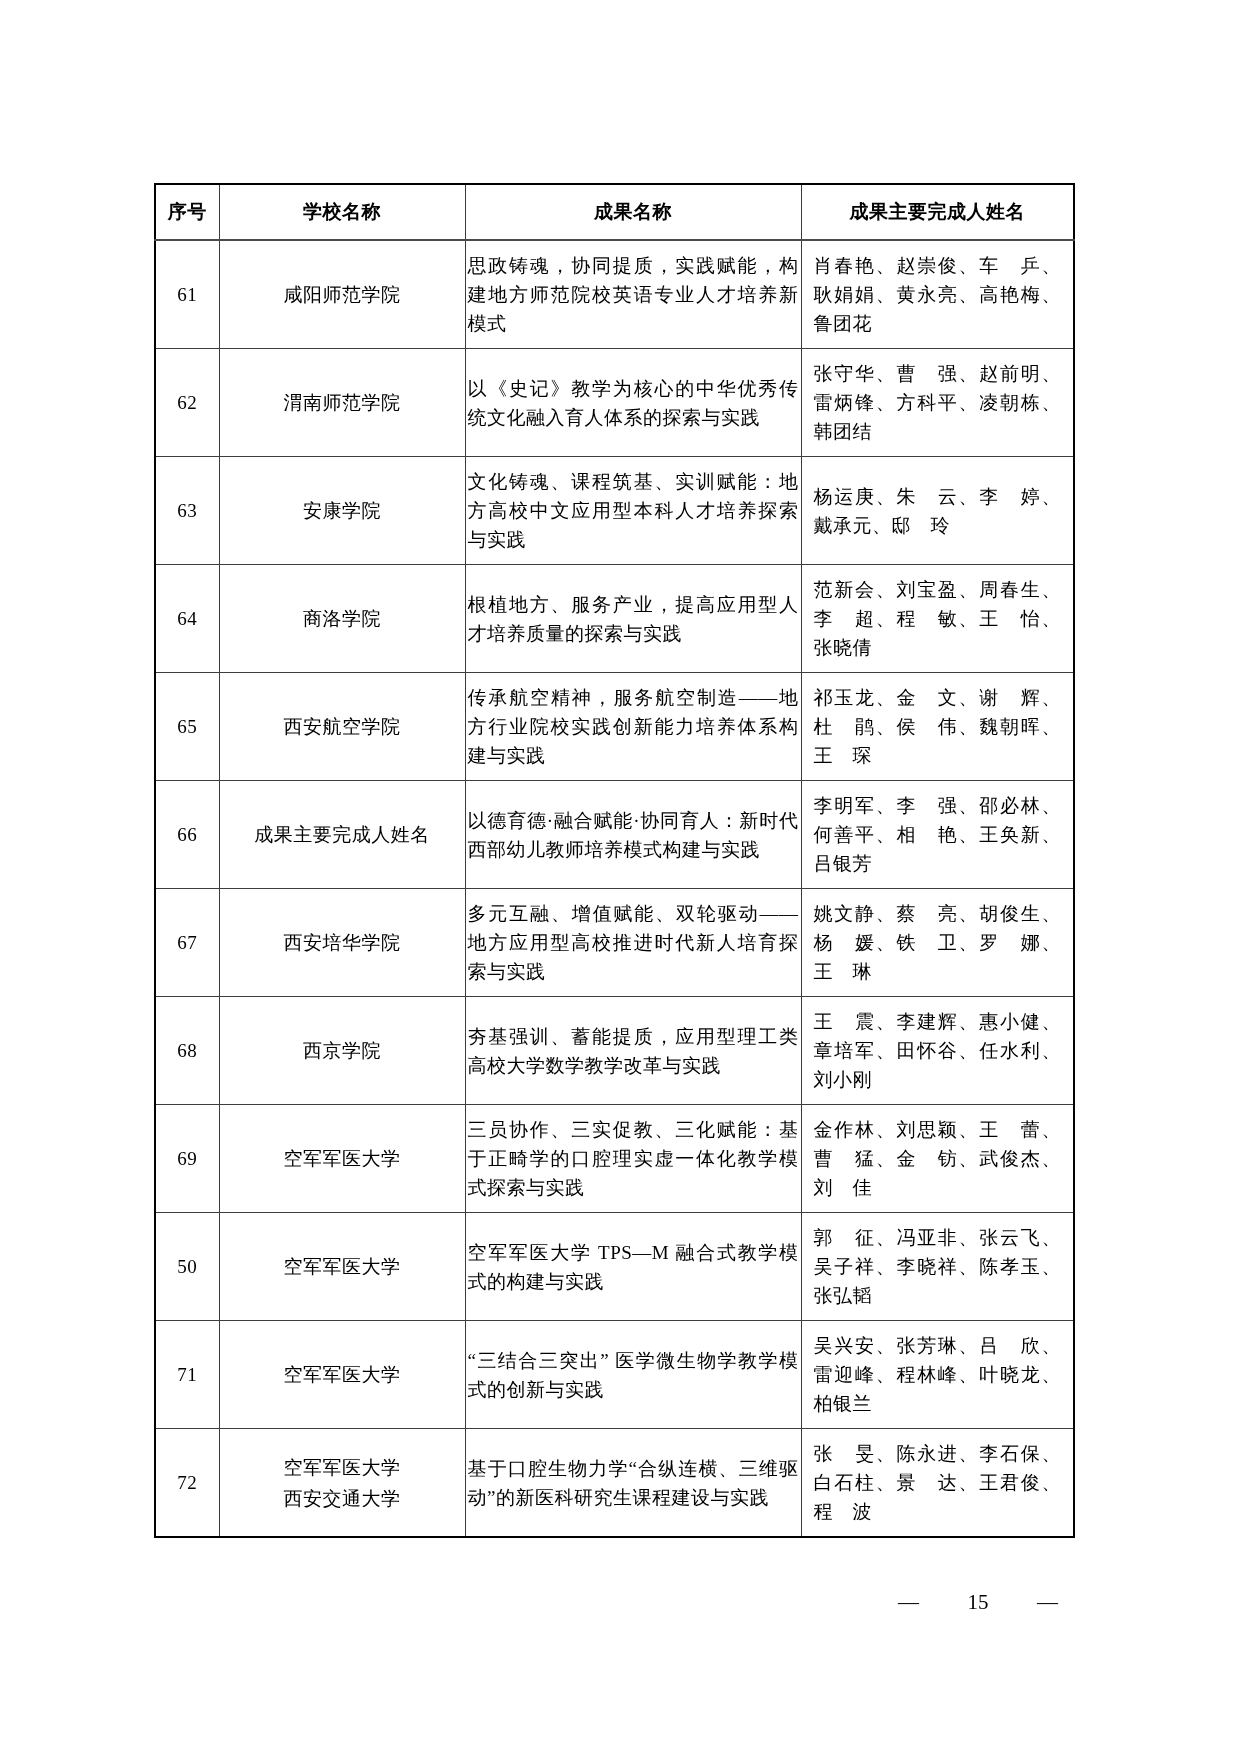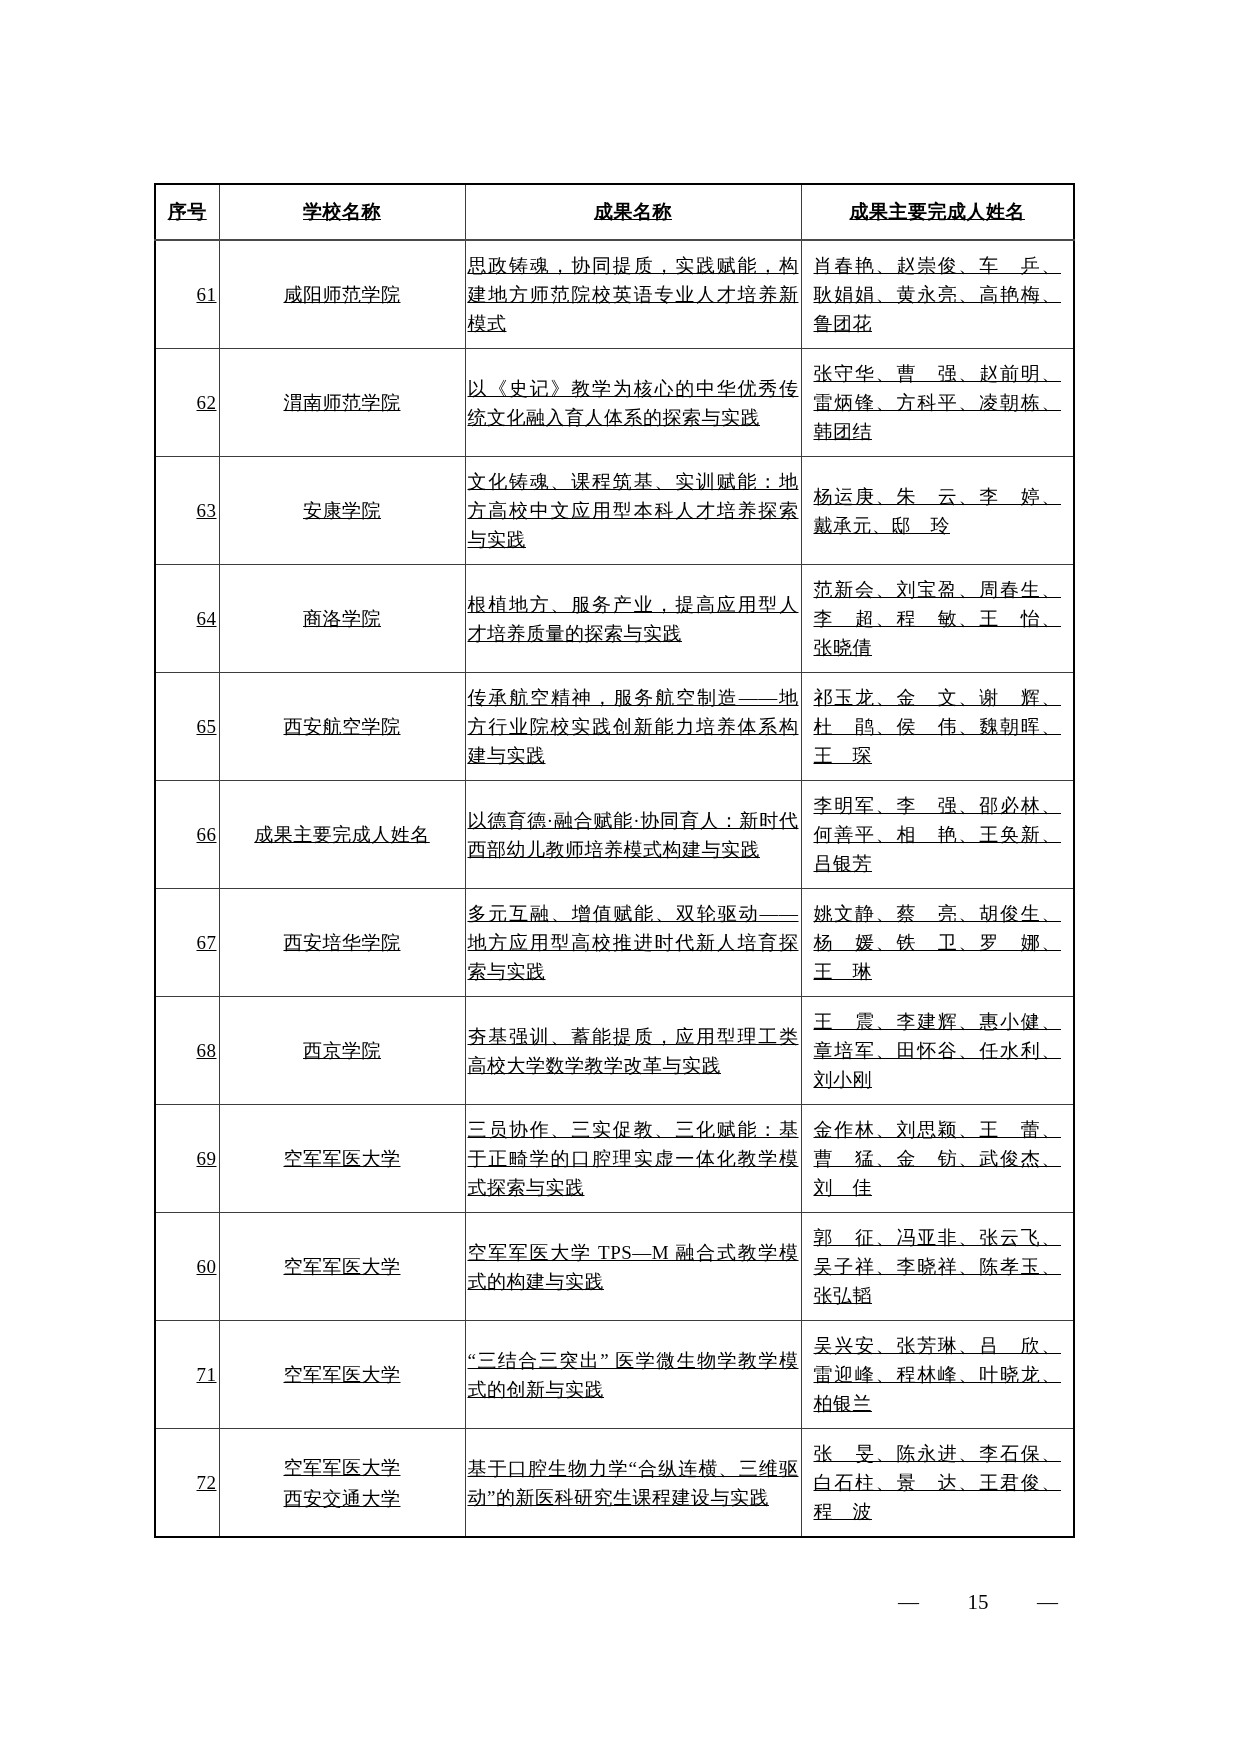--- a/index.html
+++ b/index.html
@@ -14,21 +14,20 @@
     width: 1240px;
     height: 1755px;
     background: #ffffff;
     overflow: hidden;
   }
   .table-wrap {
     position: absolute;
     left: 154px;
     top: 183px;
     width: 811px;
-    text-decoration: underline;
   }
   table.results {
     border-collapse: collapse;
     width: 100%;
     table-layout: fixed;
     border: 2.5px solid #000;
   }
   table.results th,
   table.results td {
     border: 1px solid #3c3c3c;
@@ -36,21 +35,21 @@
     font-size: 19px;
     letter-spacing: 0.5px;
   }
   table.results th {
     font-weight: bold;
     text-align: center;
     padding: 14px 2px;
     border-bottom: 2px solid #4a4a4a;
   }
   td.no-cell {
-    text-align: right;
+    text-align: center;
     padding: 10px 2px;
     font-family: "Liberation Serif", "DejaVu Serif", serif;
   }
   td.school-cell {
     text-align: center;
     padding: 2px 6px;
     white-space: pre-line;
     line-height: 31px;
   }
   td.ach-cell {
@@ -161,21 +160,21 @@
     </tr>
 
     <tr>
       <td class="no-cell">69</td>
       <td class="school-cell">空军军医大学</td>
       <td class="ach-cell">三员协作、三实促教、三化赋能：基于正畸学的口腔理实虚一体化教学模式探索与实践</td>
       <td class="con-cell">金作林、刘思颖、王　蕾、曹　猛、金　钫、武俊杰、刘　佳</td>
     </tr>
 
     <tr>
-      <td class="no-cell">60</td>
+      <td class="no-cell">50</td>
       <td class="school-cell">空军军医大学</td>
       <td class="ach-cell">空军军医大学 TPS—M 融合式教学模式的构建与实践</td>
       <td class="con-cell">郭　征、冯亚非、张云飞、吴子祥、李晓祥、陈孝玉、张弘韬</td>
     </tr>
 
     <tr>
       <td class="no-cell">71</td>
       <td class="school-cell">空军军医大学</td>
       <td class="ach-cell">“三结合三突出” 医学微生物学教学模式的创新与实践</td>
       <td class="con-cell">吴兴安、张芳琳、吕　欣、雷迎峰、程林峰、叶晓龙、柏银兰</td>

